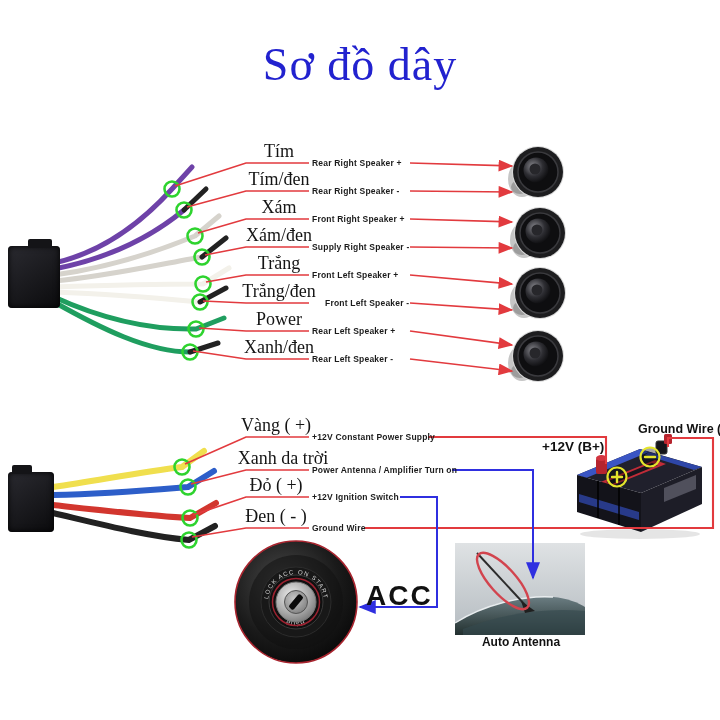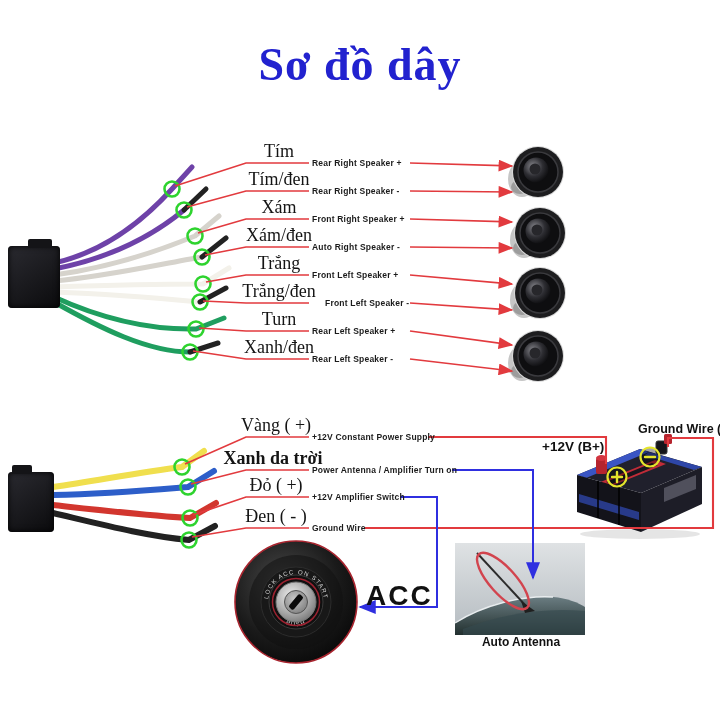--- a/index.html
+++ b/index.html
@@ -1,20 +1,20 @@
 <!DOCTYPE html>
 <html style="--title-blue: #2222cf; --red-line: #e23a3e; --blue-line: #2f2fe0; --green-marker: #2ed32e; --wire-purple: #6e42a8; --wire-gray: #d6d3cc; --wire-white: #f3f1ea; --wire-green: #1f9e5f; --wire-yellow: #f0df4e; --wire-blue: #2d5ec9; --wire-red: #d2362e; --wire-black: #222222;"><head>
 <meta charset="utf-8">
 <style>
   html,body{margin:0;padding:0;background:#fff;}
   #stage{position:relative;width:720px;height:720px;background:#ffffff;overflow:hidden;
          font-family:"Liberation Sans",sans-serif;}
   .abs{position:absolute;}
   #title{left:0;top:38px;width:720px;text-align:center;
-         font-family:"Liberation Serif",serif;font-weight:bold;font-size:46px;
+         font-family:"Liberation Serif",serif;font-weight:normal;font-size:46px;
          color:var(--title-blue,#2222cf);letter-spacing:1px;z-index:3;}
   svg.layer{position:absolute;left:0;top:0;z-index:1;}
   .viet{position:absolute;z-index:3;font-family:"Liberation Serif",serif;
         font-size:18px;color:#141414;text-align:center;white-space:nowrap;}
   .eng{position:absolute;z-index:3;font-family:"Liberation Sans",sans-serif;
        font-weight:bold;font-size:8.5px;letter-spacing:.2px;color:#1b1b1b;white-space:nowrap;}
   .big{position:absolute;z-index:3;font-weight:bold;color:#111;white-space:nowrap;
        font-family:"Liberation Sans",sans-serif;}
   .connector{position:absolute;z-index:2;background:linear-gradient(145deg,#2a2a30,#0b0b0d);
              border-radius:4px;box-shadow:inset 0 0 6px #000;}
@@ -249,40 +249,40 @@
   </div>
 
   <div id="title" class="abs">Sơ đồ dây</div>
 
   <div class="viet" style="left:236px;top:141px;width:86px;">Tím</div>
   <div class="viet" style="left:236px;top:169px;width:86px;">Tím/đen</div>
   <div class="viet" style="left:236px;top:197px;width:86px;">Xám</div>
   <div class="viet" style="left:236px;top:225px;width:86px;">Xám/đen</div>
   <div class="viet" style="left:236px;top:253px;width:86px;">Trắng</div>
   <div class="viet" style="left:236px;top:281px;width:86px;">Trắng/đen</div>
-  <div class="viet" style="left:236px;top:309px;width:86px;">Turn</div>
+  <div class="viet" style="left:236px;top:309px;width:86px;">Power</div>
   <div class="viet" style="left:236px;top:337px;width:86px;">Xanh/đen</div>
 
   <div class="eng" style="left:312px;top:158px;">Rear Right Speaker +</div>
   <div class="eng" style="left:312px;top:186px;">Rear Right Speaker -</div>
   <div class="eng" style="left:312px;top:214px;">Front Right Speaker +</div>
-  <div class="eng" style="left:312px;top:242px;">Auto Right Speaker -</div>
+  <div class="eng" style="left:312px;top:242px;">Supply Right Speaker -</div>
   <div class="eng" style="left:312px;top:270px;">Front Left Speaker +</div>
   <div class="eng" style="left:312px;top:298px;padding-left:13px;">Front Left Speaker -</div>
   <div class="eng" style="left:312px;top:326px;">Rear Left Speaker +</div>
   <div class="eng" style="left:312px;top:354px;">Rear Left Speaker -</div>
 
   <div class="viet" style="left:218px;top:415px;width:116px;">Vàng ( +)</div>
-  <div class="viet" style="left:212px;top:448px;width:122px;font-weight:bold;">Xanh da trời</div>
+  <div class="viet" style="left:222px;top:448px;width:122px;">Xanh da trời</div>
   <div class="viet" style="left:218px;top:506px;width:116px;">Đen ( - )</div>
   <div class="viet" style="left:218px;top:475px;width:116px;">Đỏ ( +)</div>
 
   <div class="eng" style="left:312px;top:432px;">+12V Constant Power Supply</div>
   <div class="eng" style="left:312px;top:465px;">Power Antenna / Amplifier Turn on</div>
-  <div class="eng" style="left:312px;top:492px;">+12V  Amplifier Switch</div>
+  <div class="eng" style="left:312px;top:492px;">+12V  Ignition Switch</div>
   <div class="eng" style="left:312px;top:523px;">Ground Wire</div>
 
   <div class="big" style="left:542px;top:439px;font-size:13.5px;">+12V  (B+)</div>
   <div class="big" style="left:638px;top:422px;font-size:12.5px;">Ground Wire (B-)</div>
   <div class="big" style="left:366px;top:580px;font-size:28px;letter-spacing:2px;">ACC</div>
   <div class="big" style="left:455px;top:635px;width:132px;text-align:center;font-size:12px;">Auto Antenna</div>
 
 </div>
 
 </body></html>

